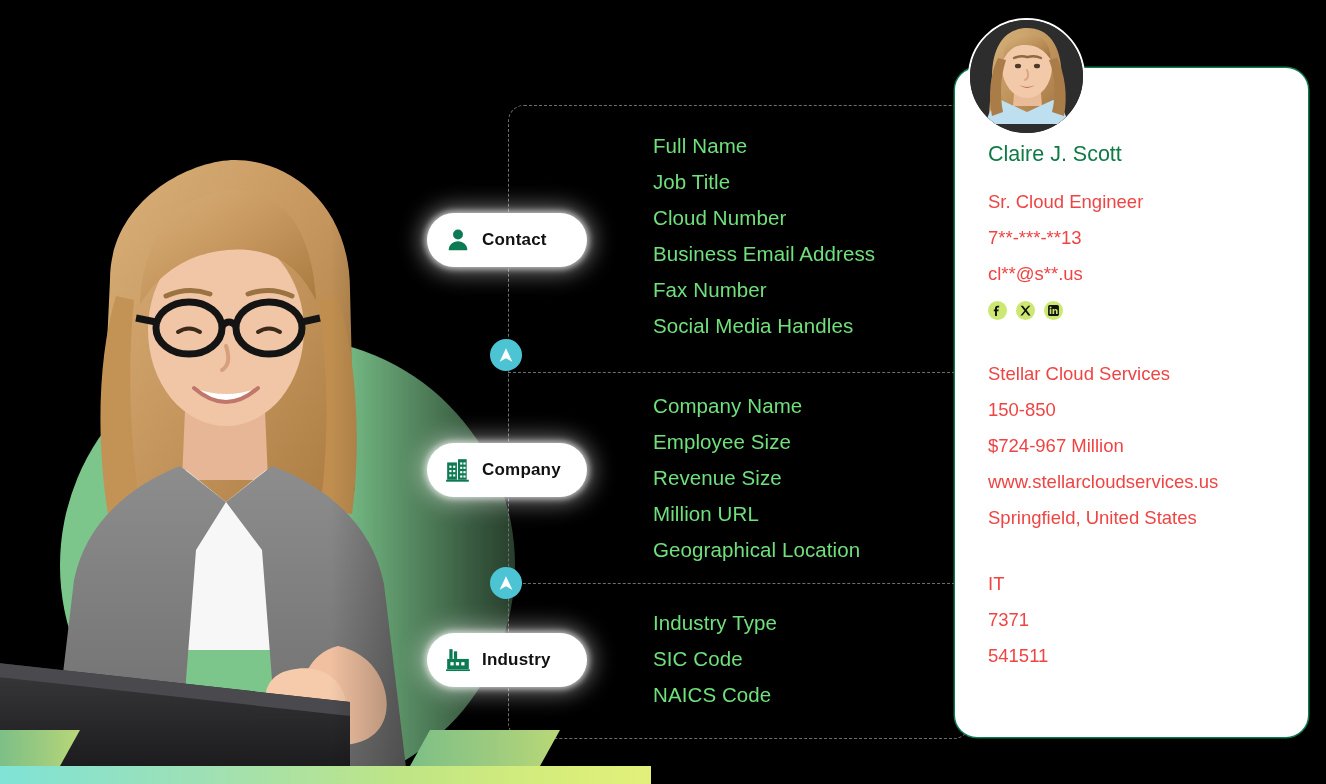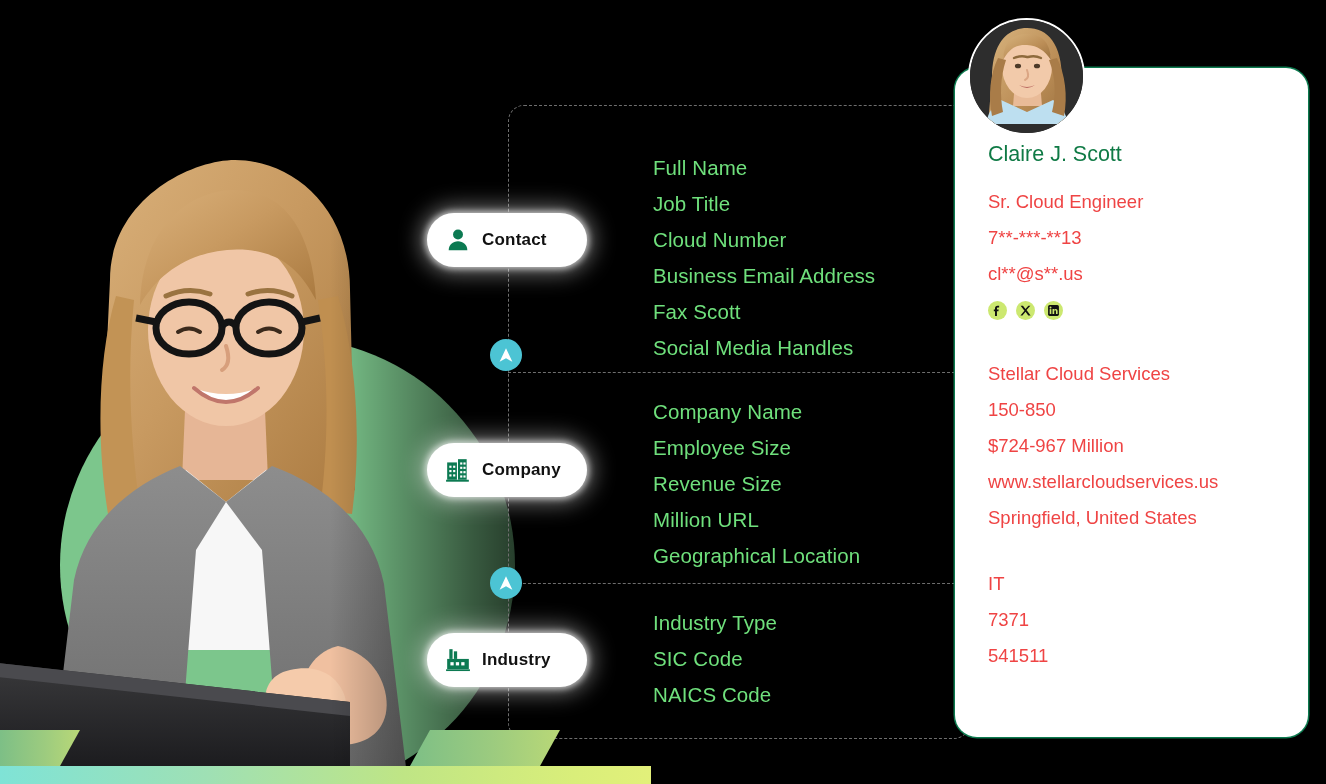--- a/index.html
+++ b/index.html
@@ -70,22 +70,22 @@
   
   .labels{
     position:absolute;
     left:653px;
     z-index:7;
     color:#6fe07c;
     font-size:20.5px;
     letter-spacing:.1px;
   }
   .labels div{ line-height:36px; white-space:nowrap; }
-  .labels.g1{ top:150px; }
-  .labels.g2{ top:388px;margin-top:6px; }
+  .labels.g1{ top:128px; }
+  .labels.g2{ top:388px; }
   .labels.g3{ top:605px; }
 
   
   .pill{
     position:absolute;
     z-index:9;
     display:flex;
     align-items:center;
     gap:11px;
     height:54px;
@@ -267,21 +267,21 @@
 
   <div class="dashed-box"></div>
   <div class="dash-divider d1"></div>
   <div class="dash-divider d2"></div>
 
   <div class="labels g1">
     <div>Full Name</div>
     <div>Job Title</div>
     <div>Cloud Number</div>
     <div>Business Email Address</div>
-    <div>Fax Scott</div>
+    <div>Fax Number</div>
     <div>Social Media Handles</div>
   </div>
 
   <div class="labels g2">
     <div>Company Name</div>
     <div>Employee Size</div>
     <div>Revenue Size</div>
     <div>Million URL</div>
     <div>Geographical Location</div>
   </div>

